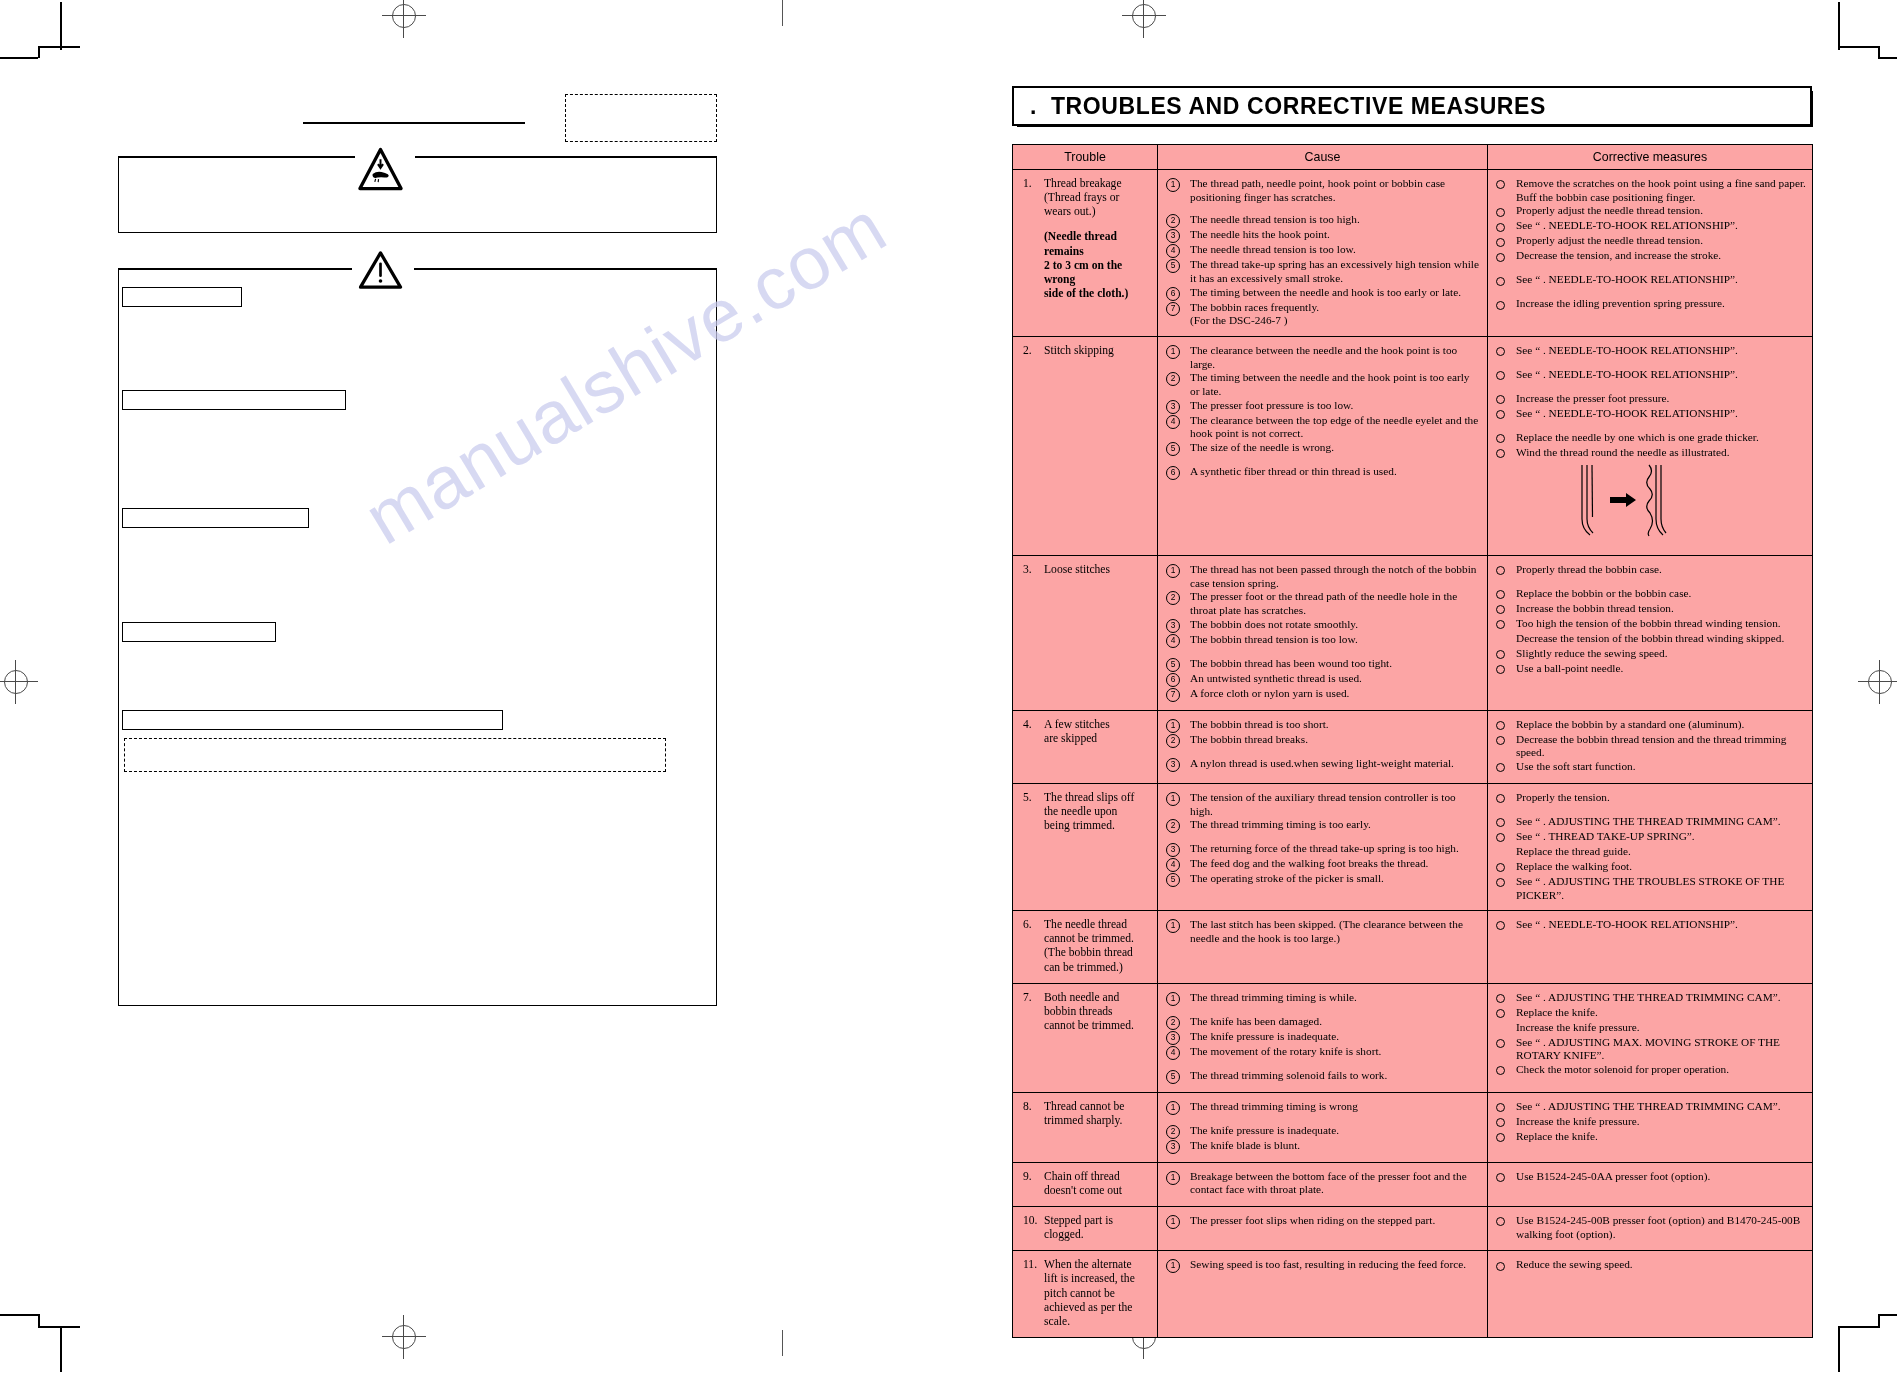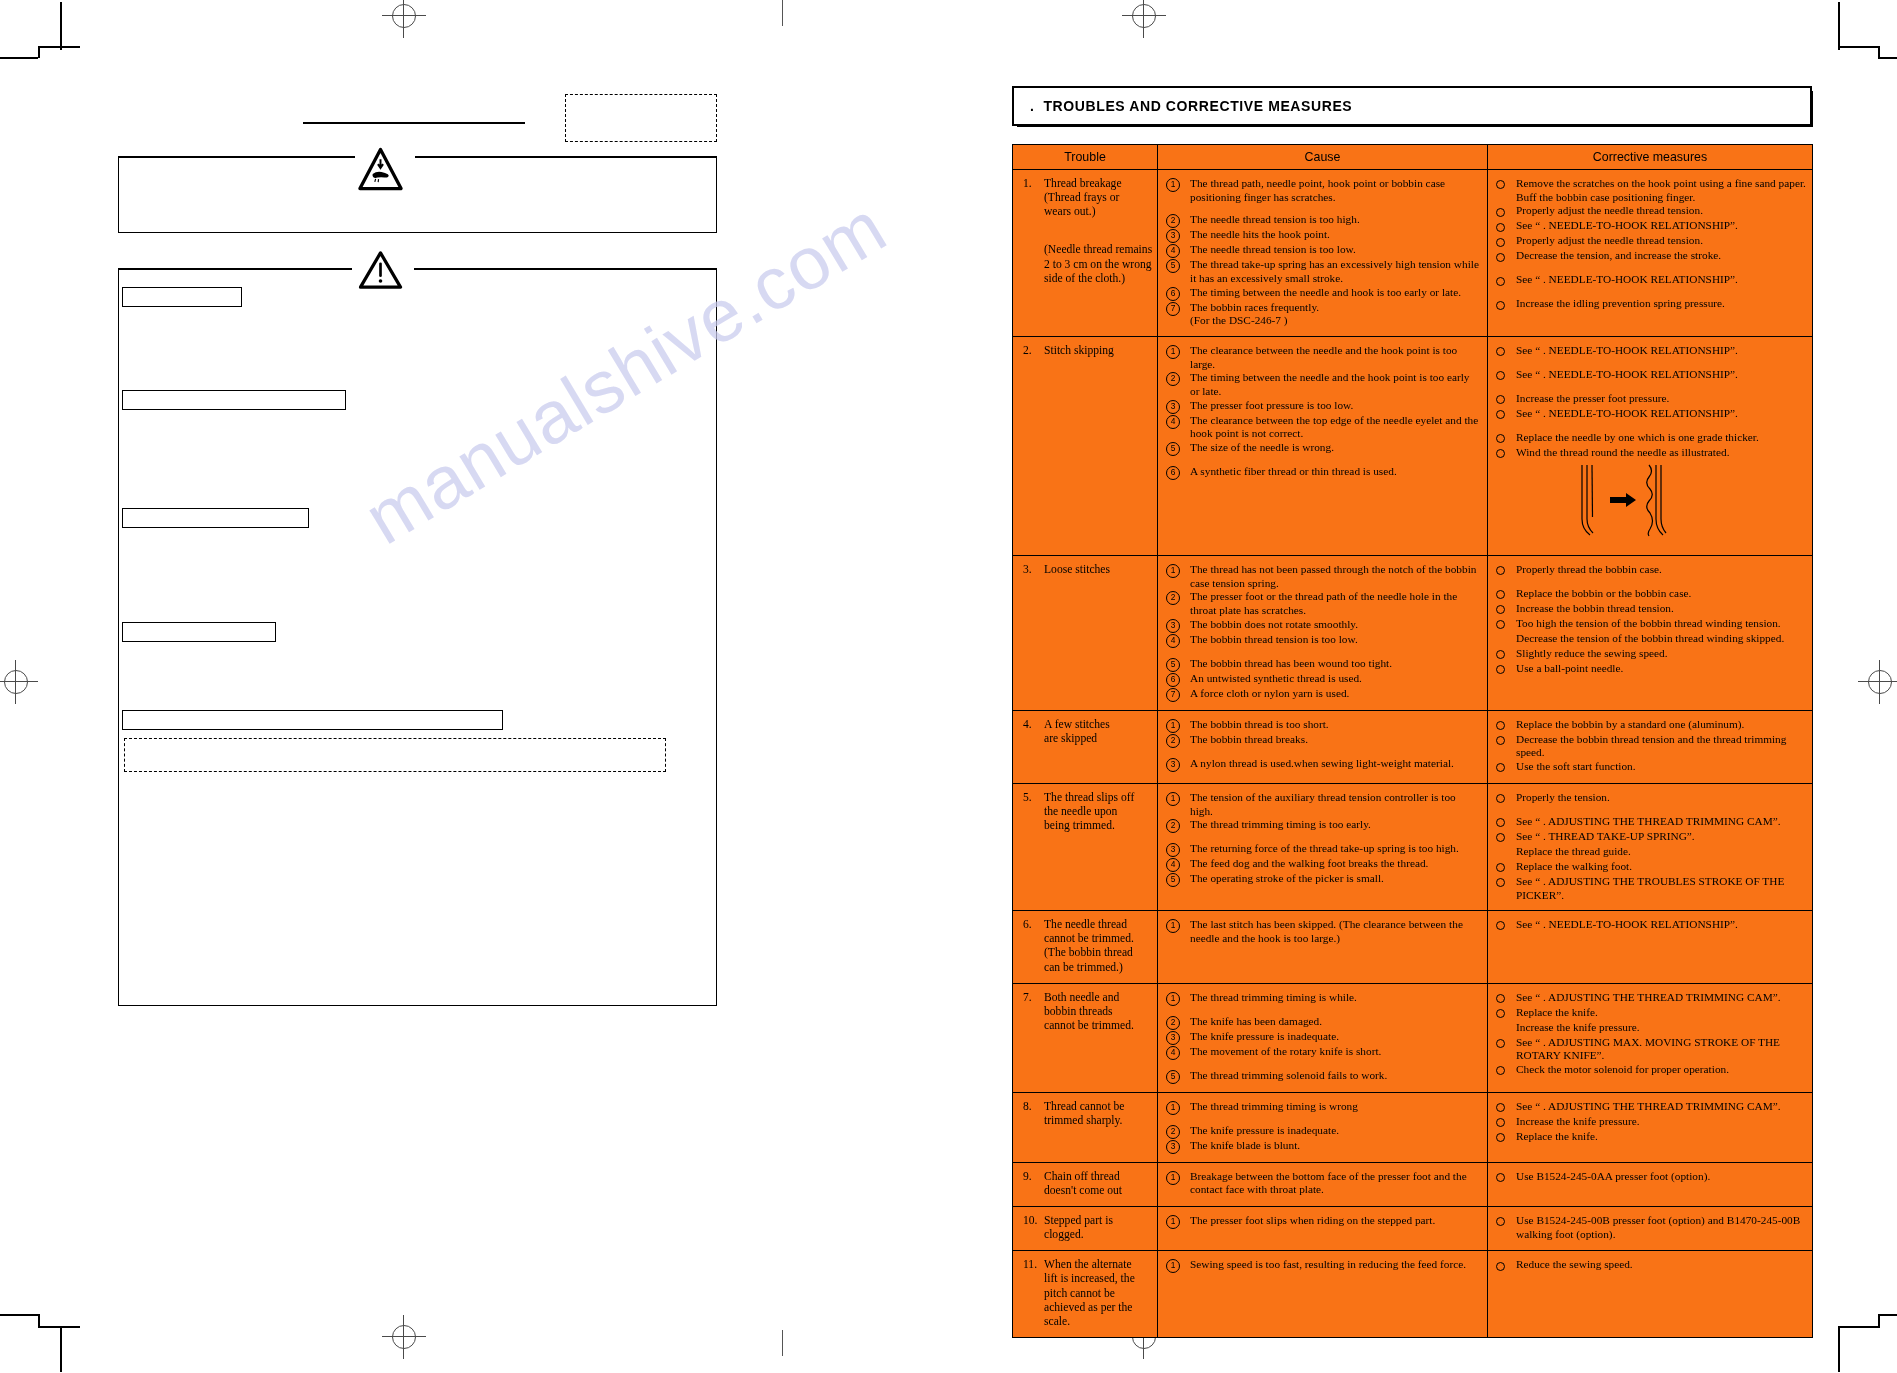--- a/index.html
+++ b/index.html
@@ -45,31 +45,31 @@
     box-sizing:border-box;
     background:#fff;
   }
   .title-bar .tshadow{
     position:absolute;left:3px;top:3px;right:-3px;bottom:-3px;
     border:2.2px solid #000;z-index:-1;
   }
   .title-txt{
     font-family:"Liberation Sans", sans-serif;
     font-weight:bold;
-    font-size:14px;
+    font-size:23px;
     letter-spacing:.6px;
     white-space:pre;
   }
 
   table.tbl{
     margin-top:18px;
     border-collapse:collapse;
     width:800px;
     table-layout:fixed;
-    background:#f97316;
+    background:#fca5a5;
   }
   table.tbl td, table.tbl th{
     border:1.1px solid #000;
     vertical-align:top;
     padding:0;
   }
   table.tbl thead th{
     height:24px;
     text-align:center;
     vertical-align:middle;
@@ -80,21 +80,21 @@
   th.h-trouble{text-align:left;padding-left:14px;}
 
   col.c1{width:145px;}
   col.c2{width:330px;}
   col.c3{width:325px;}
 
   
   .trb{display:flex;font-size:11.6px;line-height:1.22;padding:7px 4px 8px 10px;}
   .trb .num{width:21px;flex:none;}
   .trb .tx{flex:1;}
-  .trb .sub{margin-top:24px;display:block;}
+  .trb .sub{margin-top:11px;display:block;font-weight:bold;}
 
   
   .rowlist{padding:7px 6px 8px 8px;}
   .ln{display:flex;font-size:11.3px;line-height:1.21;}
   .ln .mk{width:24px;flex:none;text-align:left;}
   .ln .tx{flex:1;}
   .ln.gap{margin-top:9px;}
   .ln.cont .mk{visibility:hidden;}
 
   .cm .mk{width:20px;font-size:10px;line-height:1.5;}

